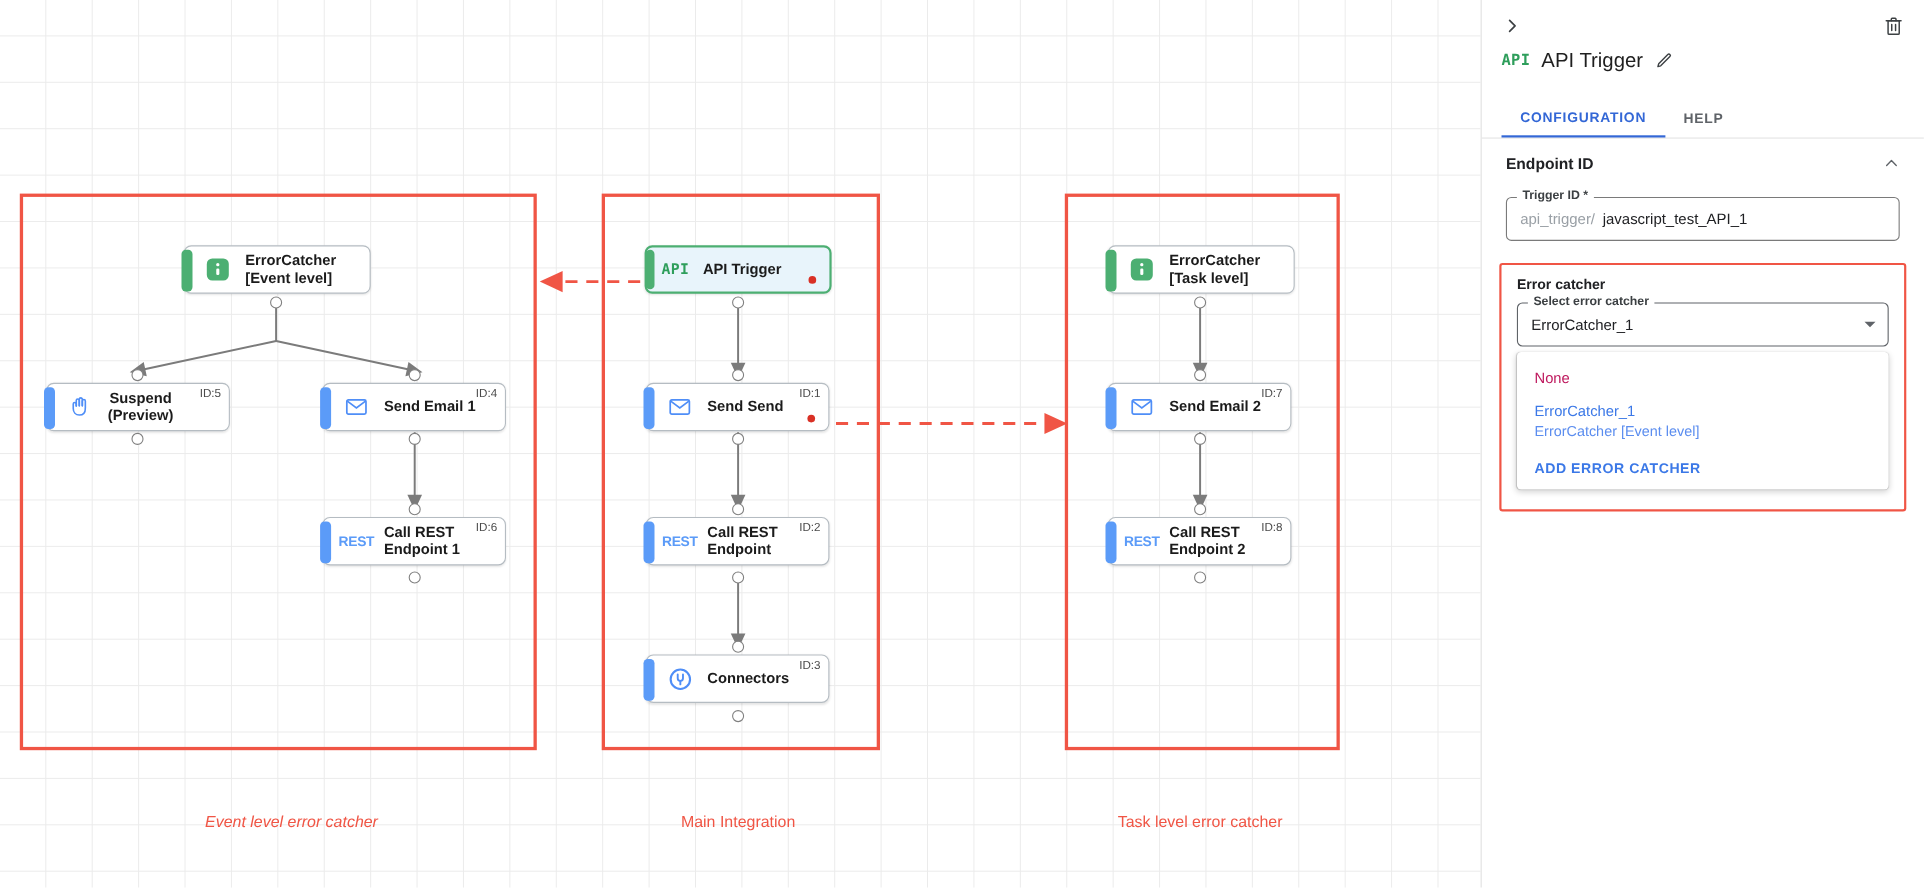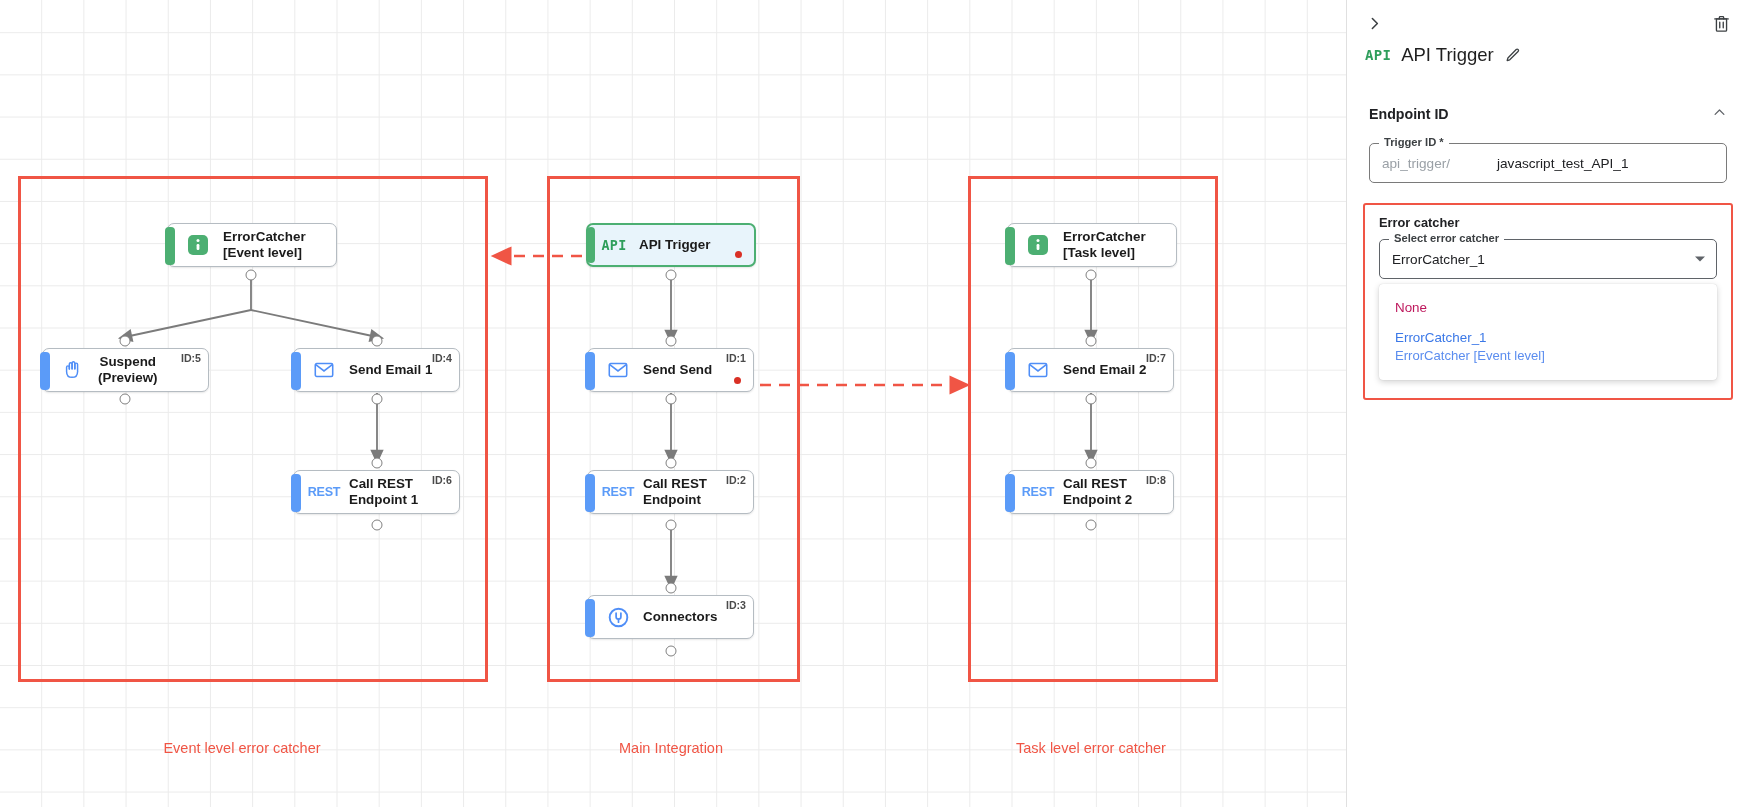--- a/index.html
+++ b/index.html
@@ -75,21 +75,21 @@
     font-weight: 700;
     color: #1b1b1b;
     line-height: 1.16;
     white-space: pre-line;
   }
   .node .idtag {
     position: absolute;
     top: 3px; right: 7px;
     font-size: 10.6px;
     color: #4a4a4a;
-    font-weight: 700;
+    font-weight: 400;
     margin-left: 16px;
   }
   .node .reddot {
     position: absolute;
     right: 12px; bottom: 7px;
     width: 7px; height: 7px;
     border-radius: 50%;
     background: #d93025;
   }
 
@@ -173,21 +173,20 @@
   .caret { color:#5f6368; font-size: 13px; }
 
   .field-wrap { padding: 6px 22px 0 22px; }
   .mui-field {
     position: relative;
     border: 1px solid #7a7a7a;
     border-radius: 5px;
     height: 40px;
     display: flex; align-items: center;
     padding: 0 12px;
-    gap: 40px;
   }
   .mui-legend {
     position: absolute;
     top: -8px; left: 9px;
     background: #fff;
     padding: 0 5px;
     font-size: 11.2px;
     font-weight: 700;
     color: #3c4043;
   }
@@ -277,21 +276,21 @@
 
       <path d="M582,256 L492,256" stroke="#f05545" stroke-width="2.6" stroke-dasharray="11,8" fill="none" marker-end="url(#arR)"></path>
 
       <path d="M760,385 L969,385" stroke="#f05545" stroke-width="2.6" stroke-dasharray="11,8" fill="none" marker-end="url(#arR)"></path>
     </svg>
 
     <div class="group-box" style="left:18px;top:176px;width:470px;height:506px;"></div>
     <div class="group-box" style="left:547px;top:176px;width:253px;height:506px;"></div>
     <div class="group-box" style="left:968px;top:176px;width:250px;height:506px;"></div>
 
-    <div class="group-label" style="left:242px;top:740px;">Event level error catcher</div>
+    <div class="group-label" style="left:265px;top:740px;font-style:italic;">Event level error catcher</div>
     <div class="group-label" style="left:671px;top:740px;">Main Integration</div>
     <div class="group-label" style="left:1091px;top:740px;">Task level error catcher</div>
 
     <div class="node green" style="left:167px;top:223px;width:170px;">
       <span class="stripe"></span>
       <span class="ico">
         <svg width="24" height="24" viewBox="0 0 24 24">
             <rect x="2" y="2" width="20" height="20" rx="5" fill="#4caf72"></rect>
             <circle cx="12" cy="7.6" r="1.5" fill="#fff"></circle>
             <rect x="10.6" y="11" width="2.8" height="6" rx="1.2" fill="#fff"></rect>
@@ -450,20 +449,24 @@
         <span class="api-badge">API</span>
         <span class="ptitle">API Trigger</span>
         <span class="pencil">
           <svg width="17" height="17" viewBox="0 0 24 24" fill="none" stroke="#3c4043" stroke-width="1.8" stroke-linecap="round" stroke-linejoin="round">
               <path d="M17.2 3.6 a1.9 1.9 0 0 1 2.7 2.7 L8.1 18.1 l-3.6 1 1-3.6 Z"></path>
             </svg>
         </span>
       </div>
     </div>
 
+    <div class="tabs">
+      <div class="tab active">CONFIGURATION</div>
+      <div class="tab">HELP</div>
+    </div>
 
     <div class="section-head">
       <span>Endpoint ID</span>
       <span class="caret">
         <svg width="15" height="15" viewBox="0 0 24 24" fill="none" stroke="#5f6368" stroke-width="2" stroke-linecap="round" stroke-linejoin="round">
             <path d="M5 15 l7 -7 7 7"></path>
           </svg>
       </span>
     </div>
 
@@ -486,17 +489,18 @@
       </div>
 
       <div class="menu">
         <div class="menu-item">
           <div class="m1">None</div>
         </div>
         <div class="menu-item sel">
           <div class="m1">ErrorCatcher_1</div>
           <div class="m2">ErrorCatcher [Event level]</div>
         </div>
+        <div class="menu-action">ADD ERROR CATCHER</div>
       </div>
     </div>
 
   </div>
 </div>
 
 </body></html>

